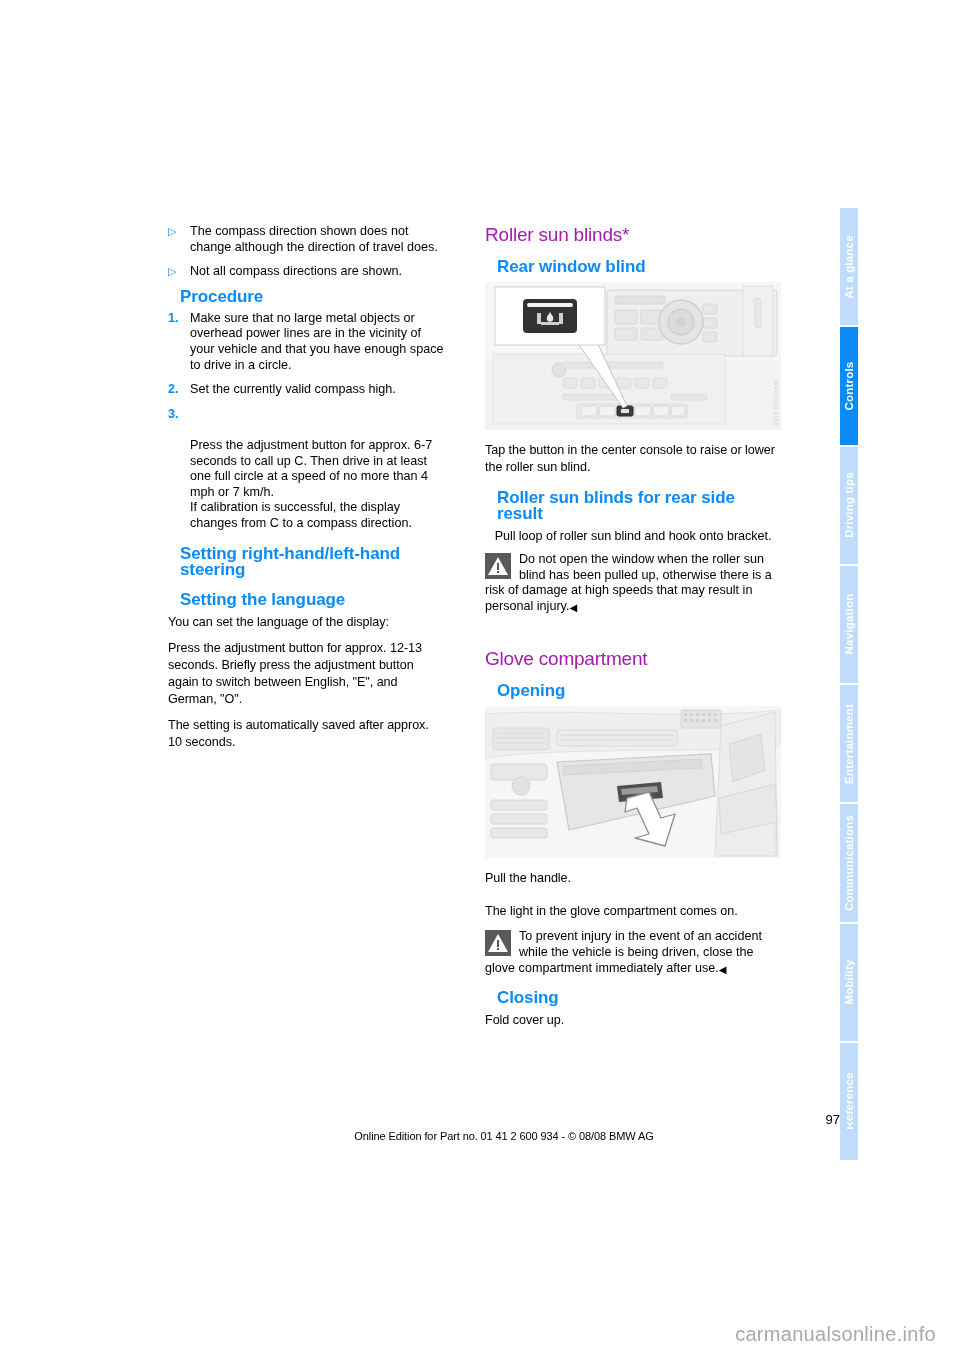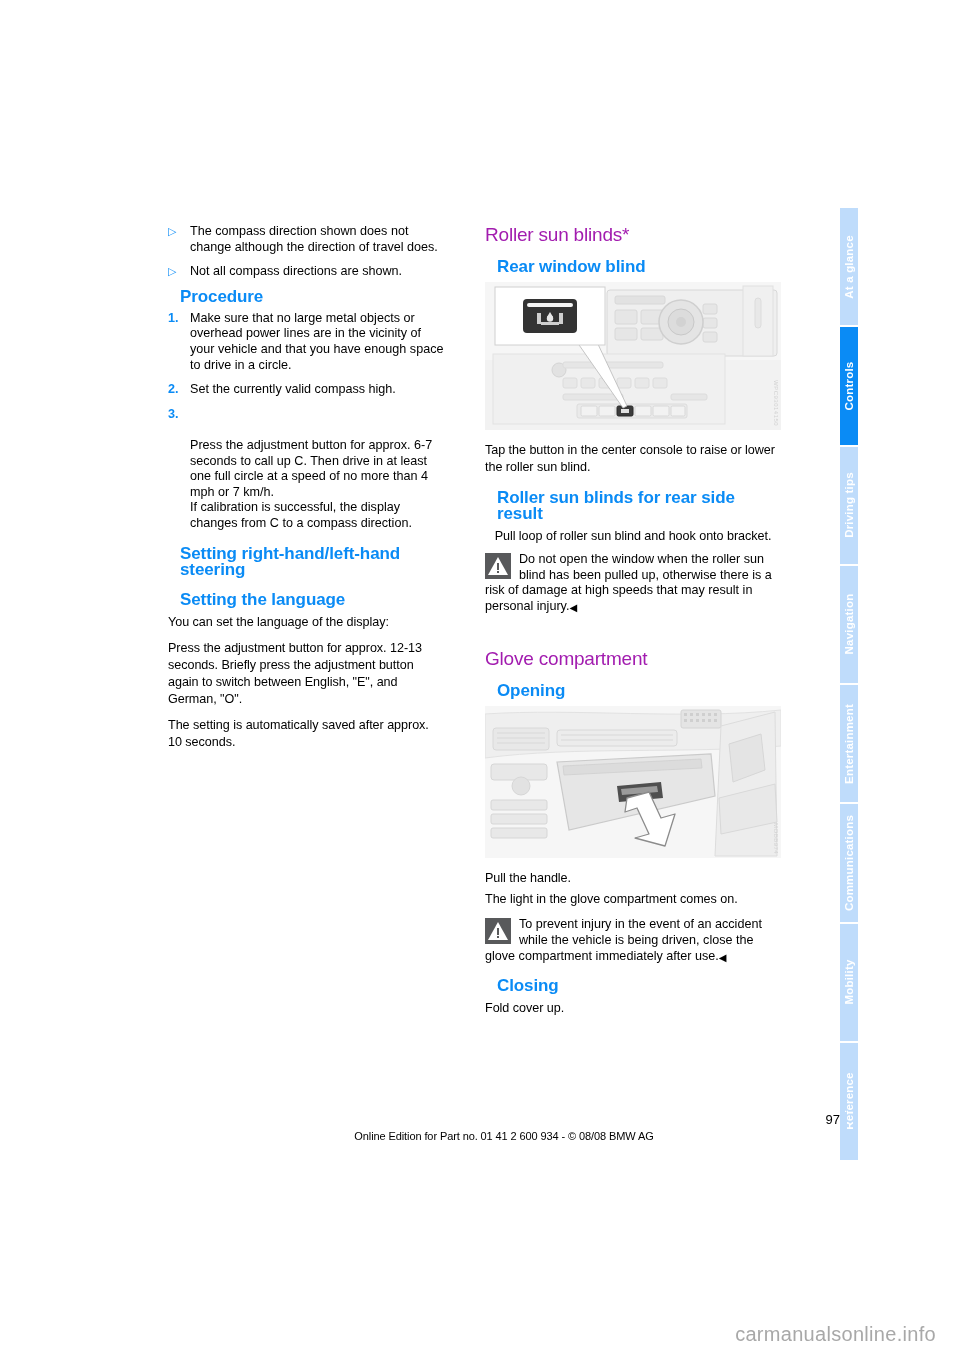--- a/index.html
+++ b/index.html
@@ -90,21 +90,21 @@
     letter-spacing: -0.1px;
     padding-left: 12px;
   }
   .para {
     color: #000000;
     font-size: 12.6px;
     line-height: 17px;
     margin: 0 0 9px 0;
     letter-spacing: -0.05px;
   }
-  .para.tight { margin-bottom: 4px; }
+  .para.tight { margin-bottom: 16px; }
 
   
   .bullets { margin: 0; padding: 0; list-style: none; }
   .bullets li {
     position: relative;
     padding-left: 22px;
     font-size: 12.6px;
     line-height: 15.6px;
     color: #000;
     margin-bottom: 9px;

